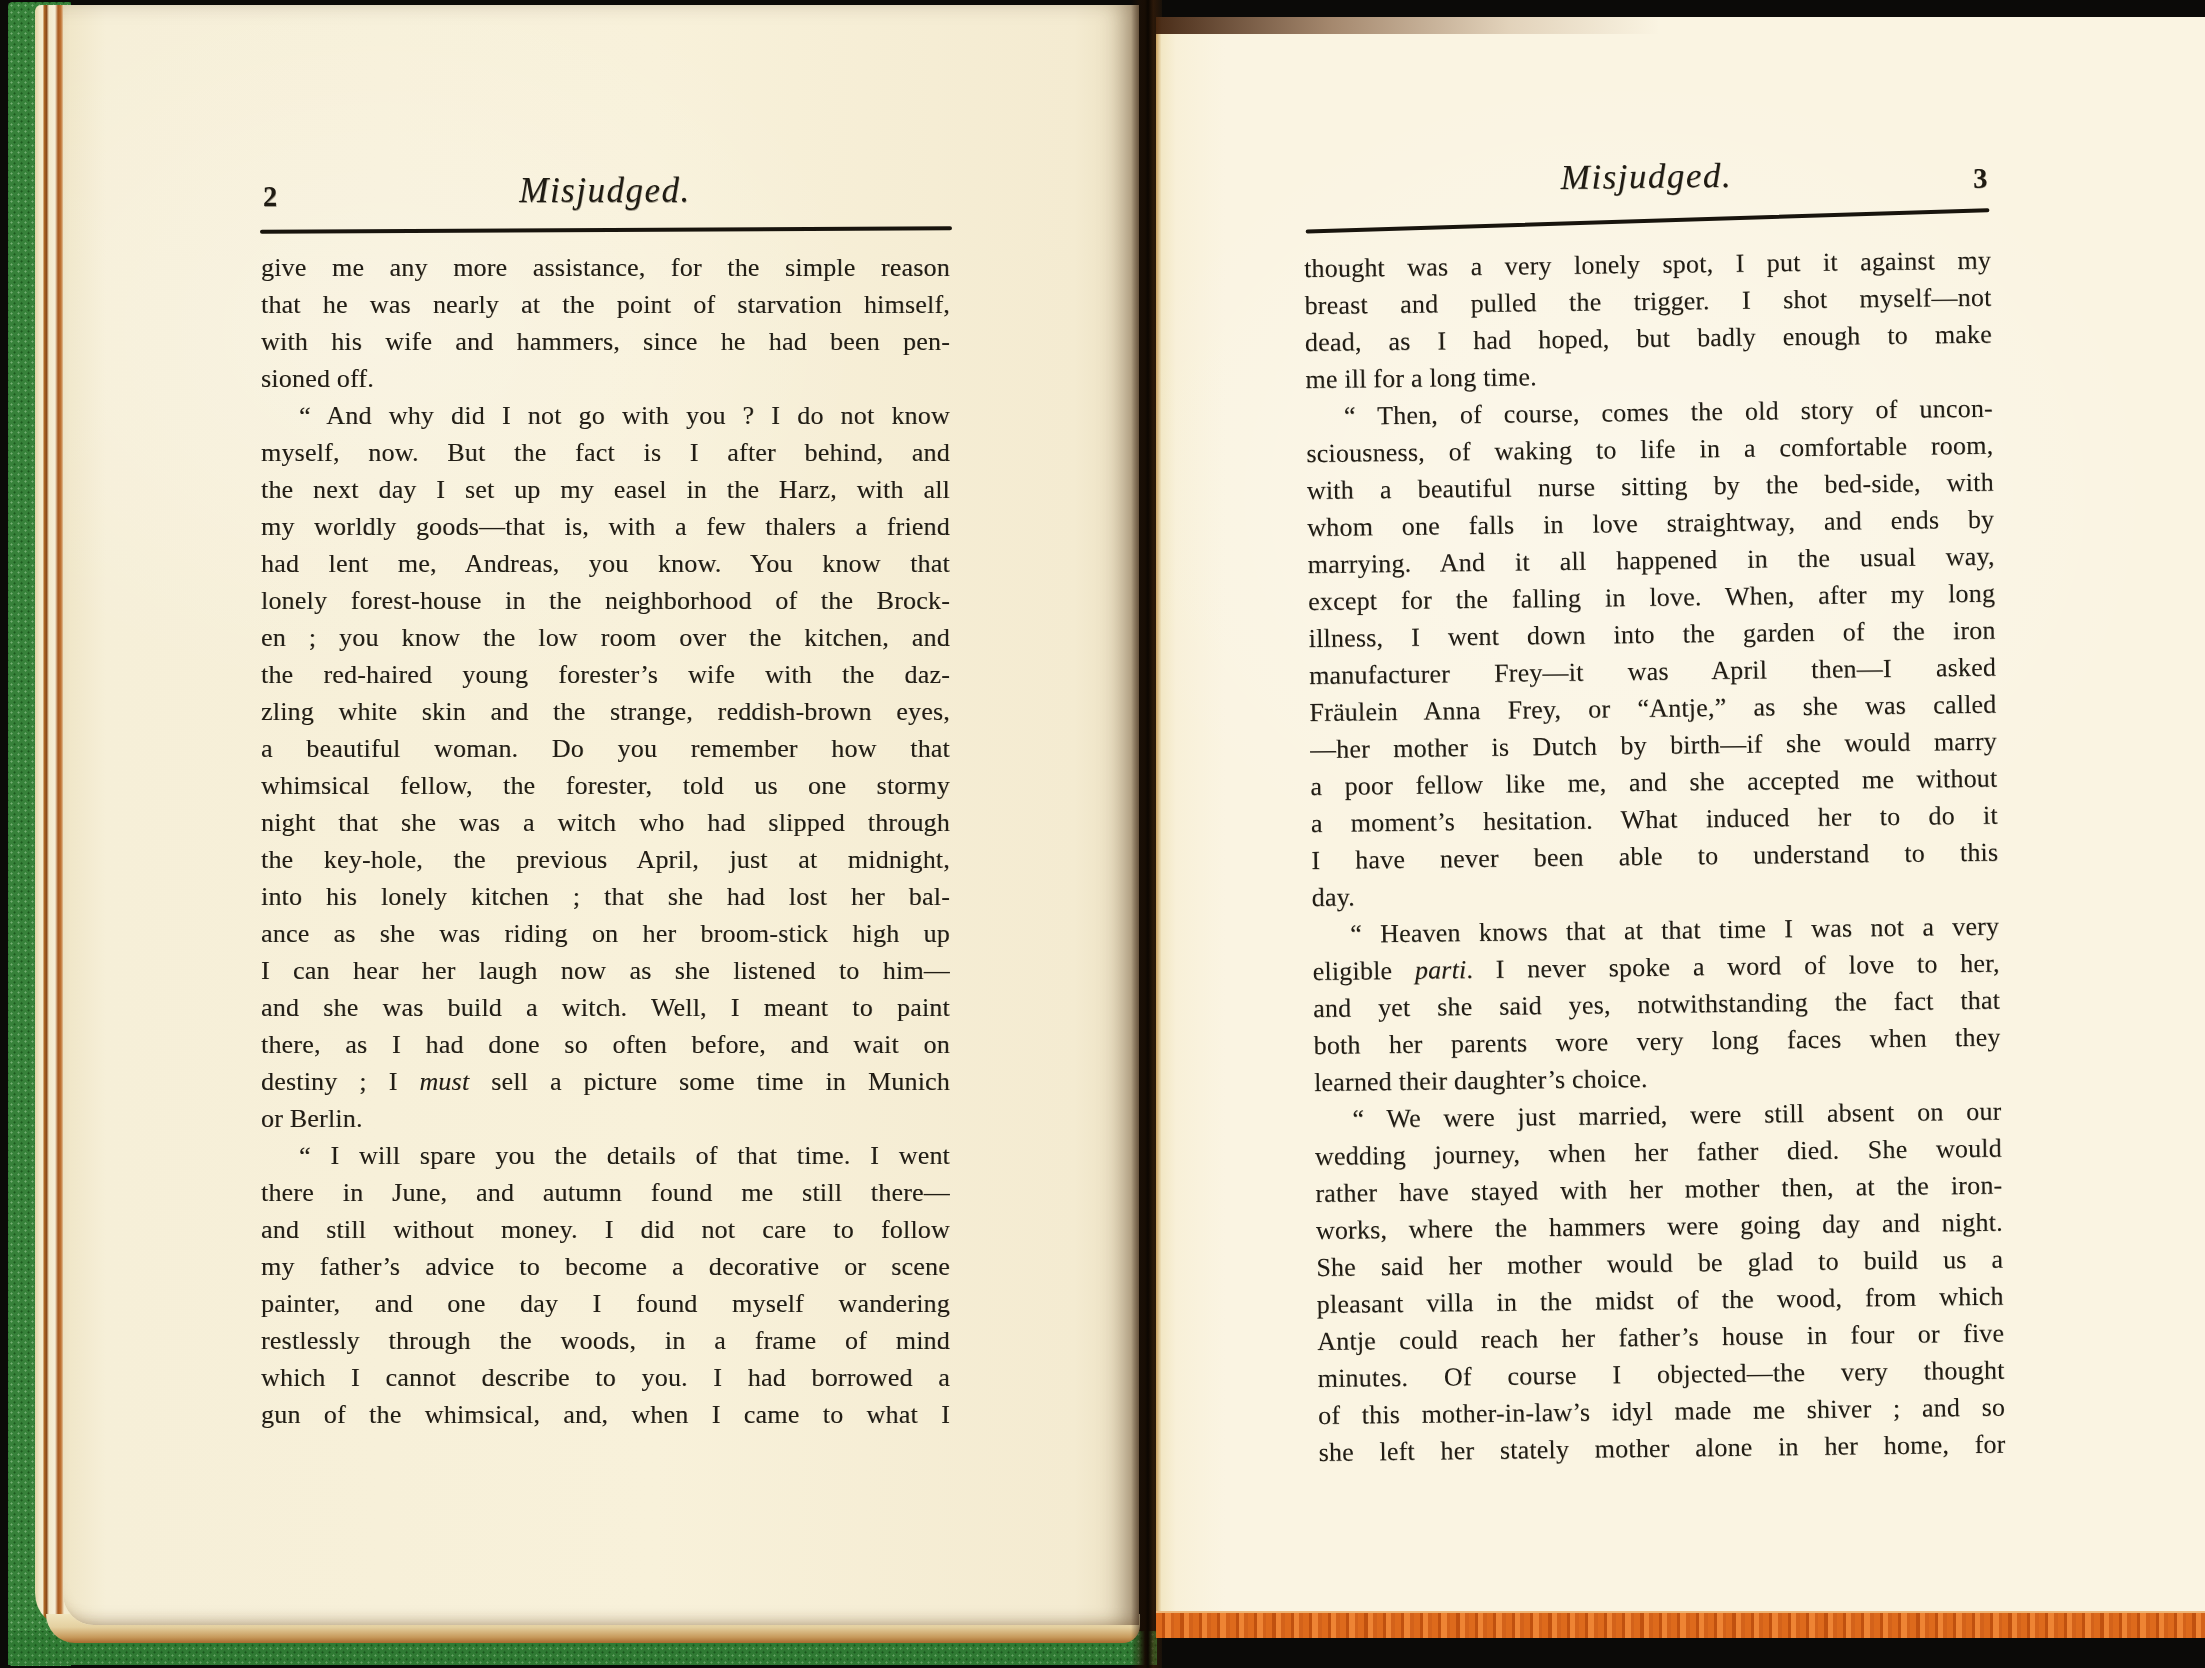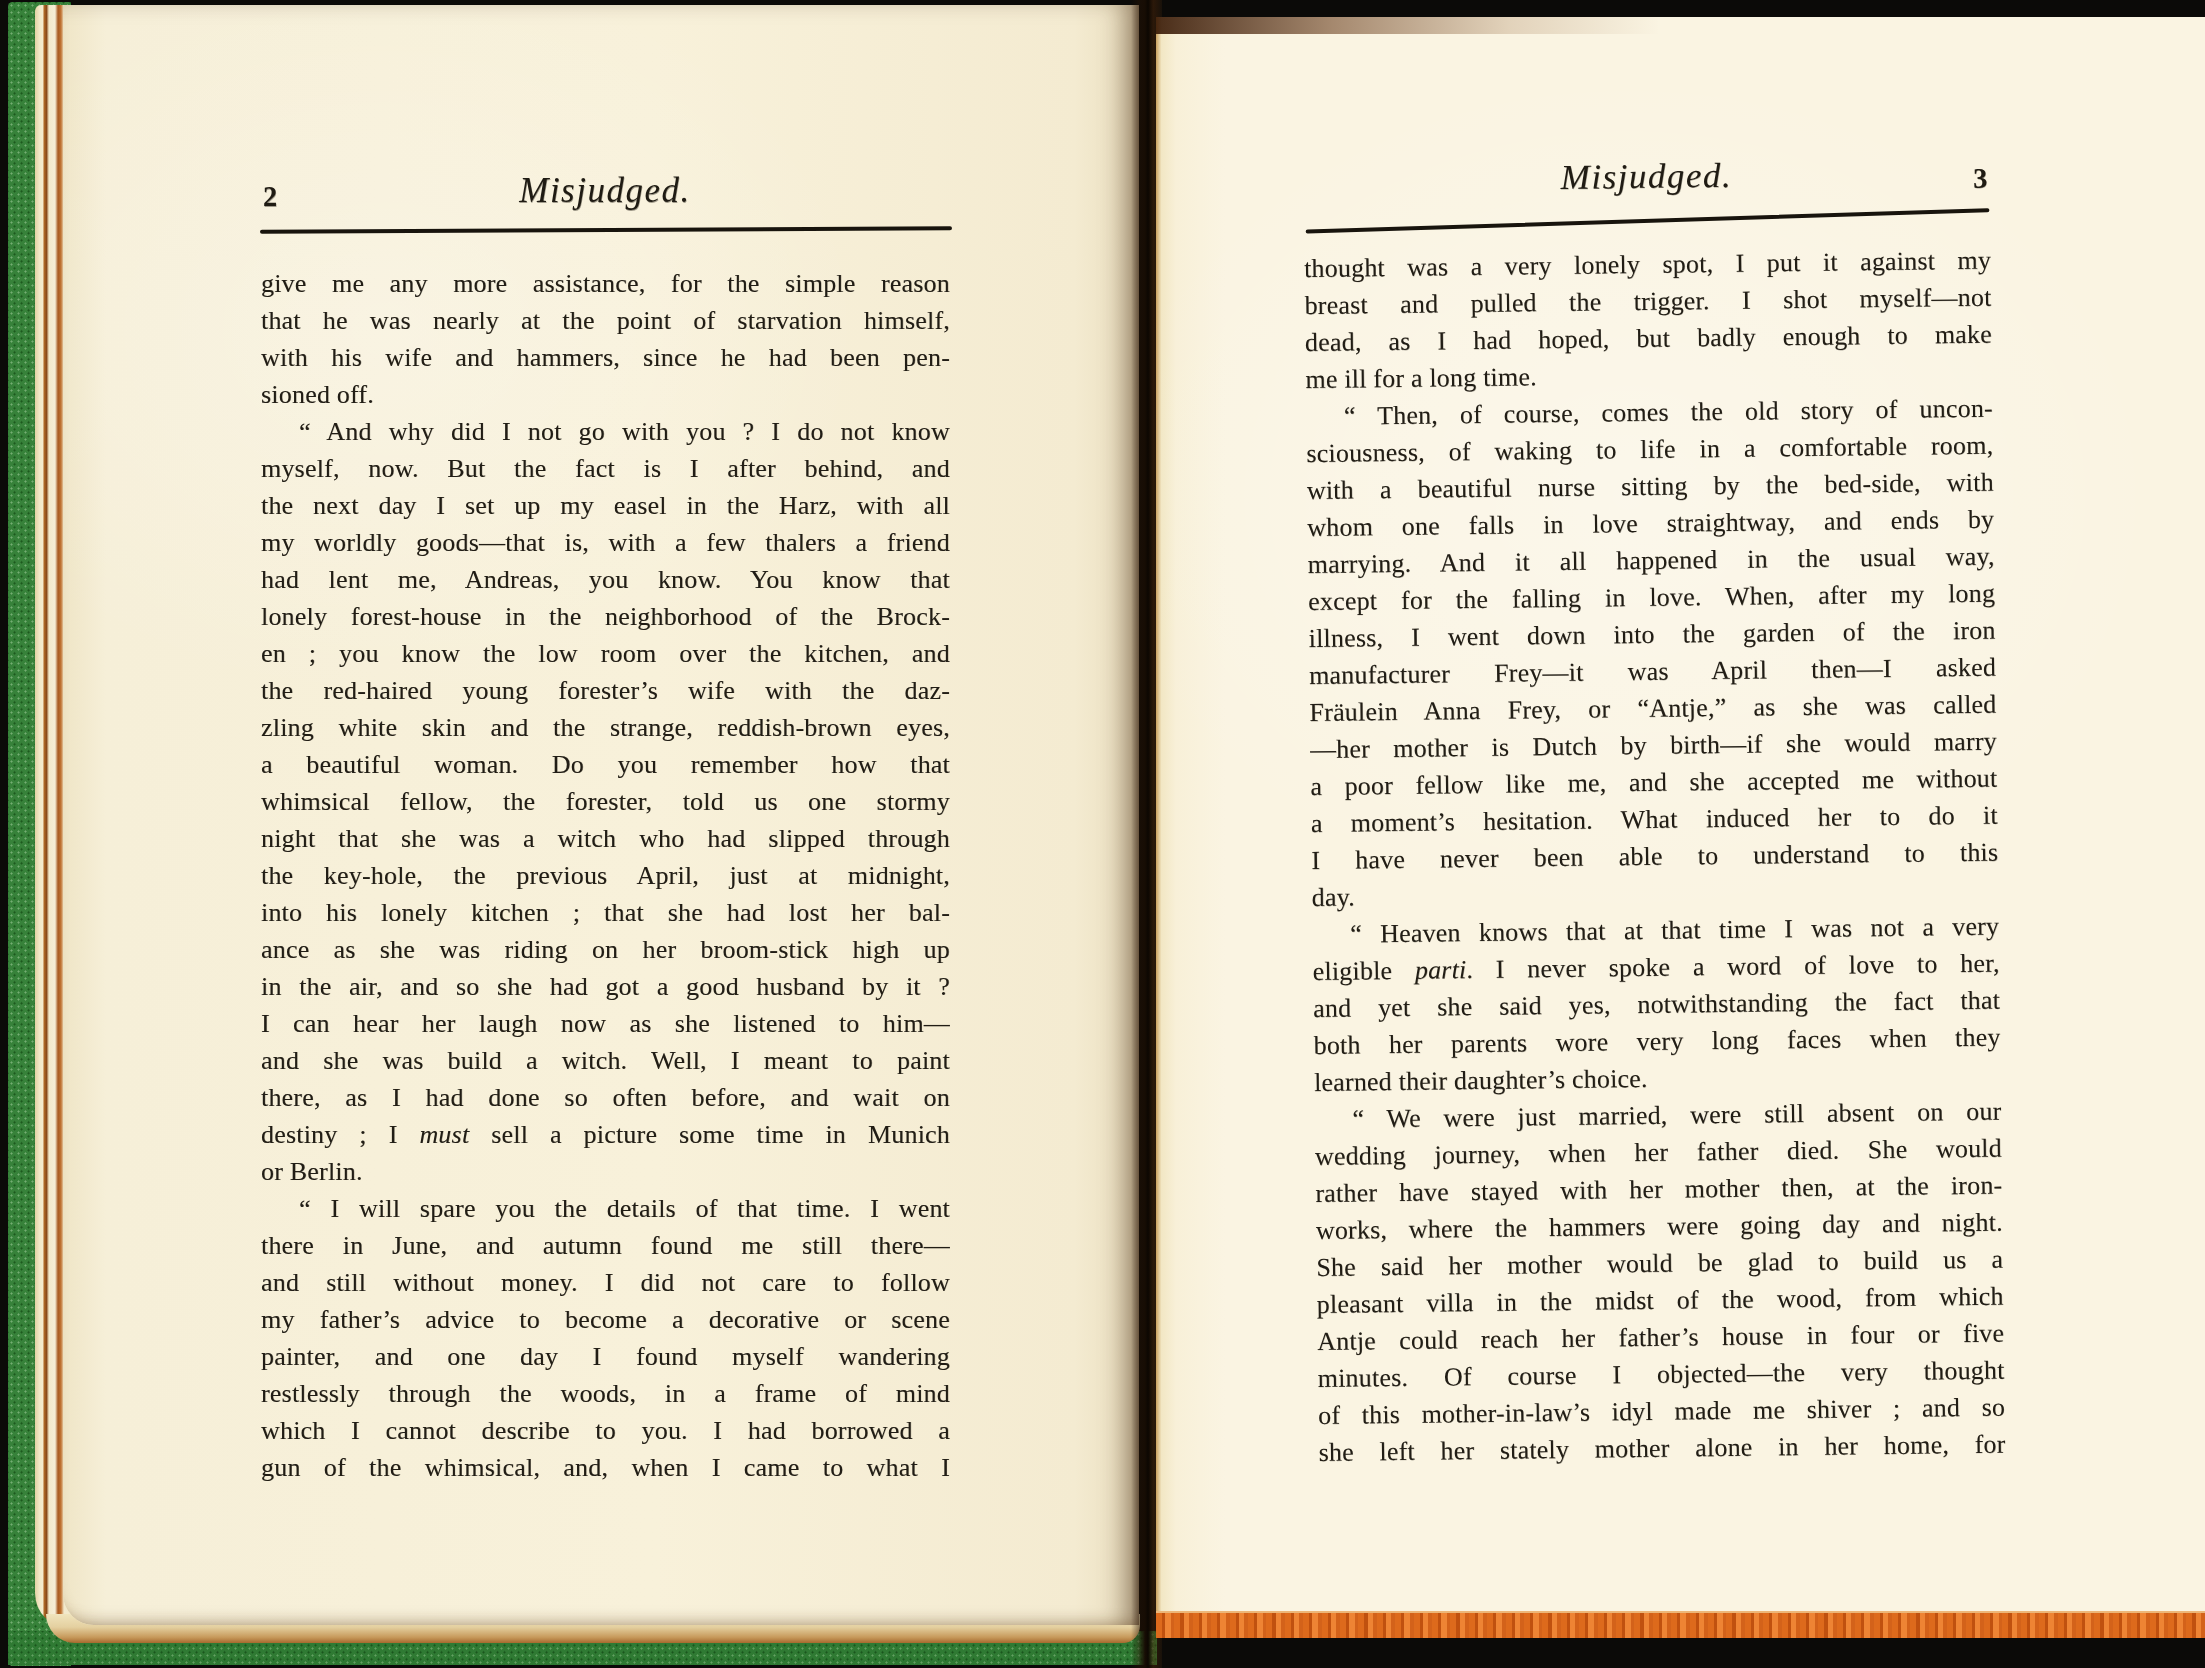--- a/index.html
+++ b/index.html
@@ -114,41 +114,40 @@
 
   <div class="edge-stack-left"></div>
   <div class="edge-stack-bottom-left"></div>
 
   <div class="page-left"></div>
 
   <div class="page-number" style="left:263px;top:181px;">2</div>
   <div class="running-title" style="left:261px;top:171px;width:688px;">Misjudged.</div>
   <div class="head-rule" style="left:260px;top:228px;width:692px;transform:rotate(-0.3deg);"></div>
 
-  <div class="text-block" style="left:261px;top:265px;width:689px;">
+  <div class="text-block" style="left:261px;top:249px;width:689px;">
       <div class="text-line">give me any more assistance, for the simple reason</div>
       <div class="text-line">that he was nearly at the point of starvation himself,</div>
       <div class="text-line">with his wife and hammers, since he had been pen-</div>
       <div class="text-line para-end">sioned off.</div>
       <div class="text-line indent">“ And why did I not go with you ?  I do not know</div>
       <div class="text-line">myself, now.  But the fact is I after behind, and</div>
       <div class="text-line">the next day I set up my easel in the Harz, with all</div>
       <div class="text-line">my worldly goods—that is, with a few thalers a friend</div>
       <div class="text-line">had lent me, Andreas, you know.  You know that</div>
       <div class="text-line">lonely forest-house in the neighborhood of the Brock-</div>
       <div class="text-line">en ; you know the low room over the kitchen, and</div>
       <div class="text-line">the red-haired young forester’s wife with the daz-</div>
       <div class="text-line">zling white skin and the strange, reddish-brown eyes,</div>
       <div class="text-line">a beautiful woman.  Do you remember how that</div>
       <div class="text-line">whimsical fellow, the forester, told us one stormy</div>
       <div class="text-line">night that she was a witch who had slipped through</div>
       <div class="text-line">the key-hole, the previous April, just at midnight,</div>
       <div class="text-line">into his lonely kitchen ; that she had lost her bal-</div>
       <div class="text-line">ance as she was riding on her broom-stick high up</div>
-      <div class="text-line">in the air, and so she had got a good husband by it ?</div>
       <div class="text-line">I can hear her laugh now as she listened to him—</div>
       <div class="text-line">and she was build a witch.  Well, I meant to paint</div>
       <div class="text-line">there, as I had done so often before, and wait on</div>
       <div class="text-line">destiny ; I <i>must</i> sell a picture some time in Munich</div>
       <div class="text-line para-end">or Berlin.</div>
       <div class="text-line indent">“ I will spare you the details of that time.  I went</div>
       <div class="text-line">there in June, and autumn found me still there—</div>
       <div class="text-line">and still without money.  I did not care to follow</div>
       <div class="text-line">my father’s advice to become a decorative or scene</div>
       <div class="text-line">painter, and one day I found myself wandering</div>

